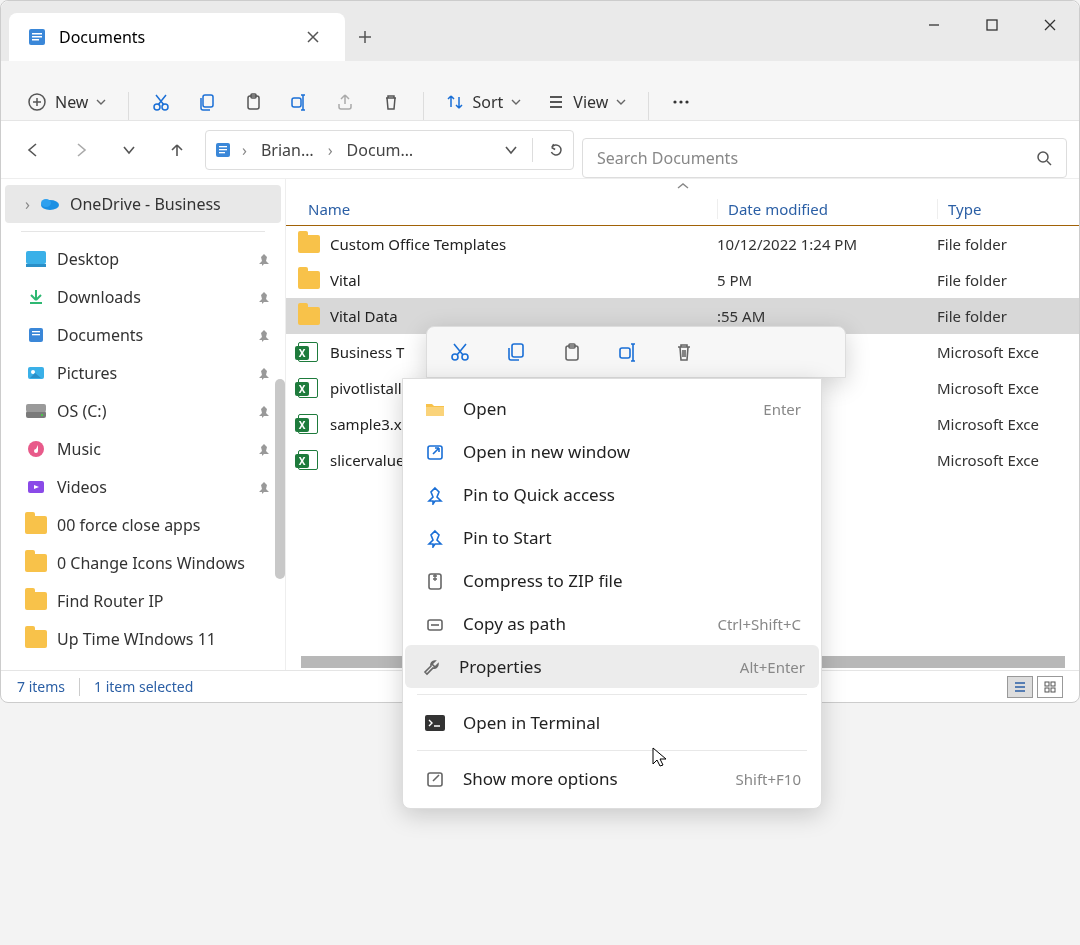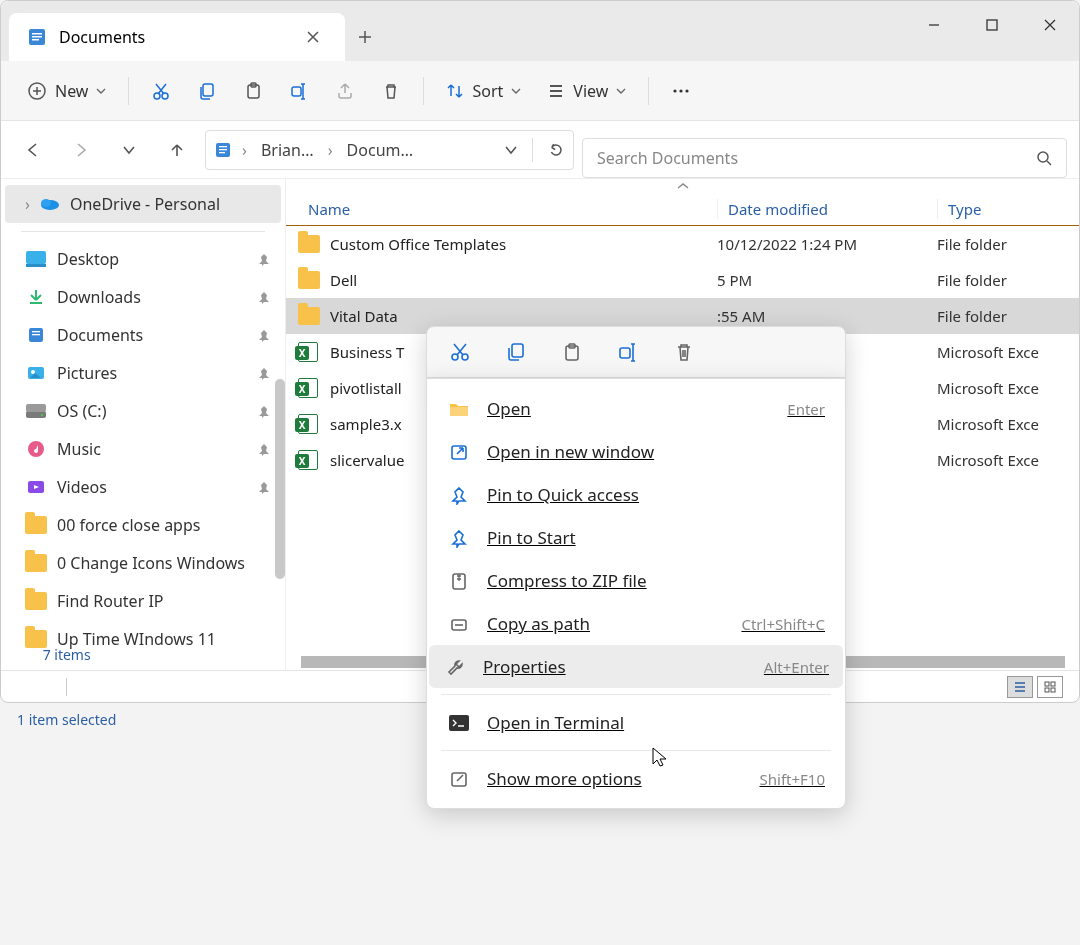--- a/index.html
+++ b/index.html
@@ -5,21 +5,21 @@
 * { margin:0; padding:0; box-sizing:border-box; font-family:"Segoe UI",system-ui,sans-serif; }
 body { background:#f3f3f3; width:1080px; height:945px; overflow:hidden; position:relative; }
 .window { background:#fff; width:1080px; height:703px; border-radius:8px; border:1px solid #ccc; display:flex; flex-direction:column; position:relative; }
 .titlebar { height:60px; background:#eaeaea; display:flex; align-items:flex-end; position:relative; border-radius:8px 8px 0 0; }
 .tab { background:#fff; border-radius:8px 8px 0 0; padding:12px 18px; display:flex; align-items:center; gap:12px; margin-left:8px; height:48px; width:336px; justify-content:space-between; }
 .tab-left { display:flex; align-items:center; gap:12px; }
 .tab-close { width:28px; height:28px; display:flex; align-items:center; justify-content:center; border-radius:4px; color:#555; }
 .newtab { width:40px; height:48px; display:flex; align-items:center; justify-content:center; color:#555; }
 .wc { position:absolute; right:0; top:0; display:flex; }
 .wc-btn { width:58px; height:48px; display:flex; align-items:center; justify-content:center; color:#333; }
-.toolbar { height:60px; background:#f6f6f6; border-bottom:1px solid #e5e5e5; display:flex; align-items:center; padding:0 16px; gap:6px; }
+.toolbar { height:60px; background:#f6f6f6; border-bottom:1px solid #e5e5e5; display:flex; align-items:flex-end; padding:0 16px; gap:6px; }
 .tbtn { height:36px; padding:0 10px; display:flex; align-items:center; gap:8px; border-radius:4px; color:#333; }
 .tbtn.icon-only { width:40px; padding:0; justify-content:center; }
 .tsep { width:1px; height:28px; background:#ddd; margin:0 6px; }
 .navbar { height:58px; display:flex; align-items:center; padding:0 12px; gap:8px; border-bottom:1px solid #eee; }
 .navbtn { width:40px; height:40px; display:flex; align-items:center; justify-content:center; border-radius:4px; color:#555; }
 .addr { flex:1; height:40px; border:1px solid #ddd; border-radius:4px; display:flex; align-items:center; padding:0 8px; gap:6px; color:#444; }
 .addr .seg { padding:2px 4px; }
 .search { width:485px; height:40px; border:1px solid #ddd; border-radius:4px; display:flex; align-items:center; padding:0 14px; color:#888; justify-content:space-between;margin-top:16px; }
 .body { flex:1; display:flex; overflow:hidden; position:relative; }
 .side { width:285px; border-right:1px solid #eee; overflow-y:auto; padding:6px 4px; position:relative; }
@@ -35,28 +35,28 @@
 .col-date { width:220px; }
 .col-type { width:130px; }
 .rows { flex:1; overflow:hidden; }
 .row { display:flex; align-items:center; padding:8px 12px; font-size:15px; color:#222; }
 .row.sel { background:#d8d8d8; }
 .row .icon { width:26px; display:flex; align-items:center; }
 .row .nm { flex:1; padding-left:6px; white-space:nowrap; overflow:hidden; text-overflow:ellipsis; }
 .row .dt { width:220px; color:#333; white-space:nowrap; }
 .row .tp { width:130px; color:#333; white-space:nowrap; overflow:hidden; }
 .status { height:32px; border-top:1px solid #e5e5e5; display:flex; align-items:center; padding:0 16px; gap:14px; font-size:14px; color:#2b5fa5; justify-content:space-between; }
-.status .left { display:flex; gap:14px; align-items:center;flex-direction:column; }
+.status .left { display:flex; gap:14px; align-items:center; }
 .status .ssep { width:1px; height:18px; background:#ccc; }
 .status .right { display:flex; gap:4px; }
 .vbtn { width:26px; height:22px; border:1px solid #999; display:flex; align-items:center; justify-content:center; color:#555; }
 .ctx-mini { position:absolute; left:425px; top:325px; width:420px; height:52px; background:#f7f7f7; border:1px solid #ddd; border-radius:8px 8px 0 0; display:flex; align-items:center; padding:0 20px; gap:30px; box-shadow:0 6px 24px rgba(0,0,0,0.18); z-index:20; }
 .ctx-mini .mi { color:#1a6fd6; width:26px; display:flex; justify-content:center; }
 .ctx-mini .mi.grey { color:#666; }
-.ctx { position:absolute; left:425px; top:377px; width:420px; background:#fff; border:1px solid #ddd; border-radius:0 0 8px 8px; box-shadow:0 6px 24px rgba(0,0,0,0.18); padding:8px 0; z-index:20;text-decoration:underline; }
+.ctx { position:absolute; left:401px; top:377px; width:420px; background:#fff; border:1px solid #ddd; border-radius:0 0 8px 8px; box-shadow:0 6px 24px rgba(0,0,0,0.18); padding:8px 0; z-index:20; }
 .ctx-item { display:flex; align-items:center; padding:10px 20px; gap:16px; font-size:17px; color:#222; position:relative; }
 .ctx-item.hover { background:#ececec; border-radius:6px; margin:0 2px; padding:10px 14px; }
 .ctx-item .ci { width:24px; color:#555; display:flex; justify-content:center; }
 .ctx-item .ci.blue { color:#1a6fd6; }
 .ctx-item .sc { margin-left:auto; color:#888; font-size:15px; }
 .ctx-sep { height:1px; background:#e8e8e8; margin:6px 14px; }
 .cursor { position:absolute; left:650px; top:745px; z-index:30; pointer-events:none; }
 svg { display:block; }
 .folder-icon { width:22px; height:18px; background:#f8c24a; border-radius:2px; position:relative; }
 .folder-icon::before { content:''; position:absolute; top:-4px; left:0; width:10px; height:6px; background:#f8c24a; border-radius:2px 2px 0 0; }
@@ -239,21 +239,21 @@
 
   <div class="body">
     <div class="side">
       <div class="side-item exp" style="background:#e8e8e8;">
         <span style="display:flex;align-items:center;gap:10px;">
           <span class="chev">›</span>
           <svg width="20" height="14">
               <ellipse cx="10" cy="8" rx="9" ry="5" fill="#1a8fe3"></ellipse>
               <ellipse cx="6" cy="6" rx="5" ry="4" fill="#2da0ef"></ellipse>
             </svg>
-          <span>OneDrive - Personal</span>
+          <span>OneDrive - Business</span>
         </span>
       </div>
       <div class="side-sep"></div>
       <div id="side-list">
           <div class="side-item">
             <span style="width:22px;display:flex;justify-content:center;">
               <svg width="20" height="16">
                 <rect width="20" height="13" rx="2" fill="#3ab0e8"></rect>
                 <rect y="13" width="20" height="3" fill="#2a8fc8"></rect>
               </svg>
@@ -406,21 +406,21 @@
               <div class="folder-icon"></div>
             </div>
             <div class="nm">Custom Office Templates</div>
             <div class="dt">10/12/2022 1:24 PM</div>
             <div class="tp">File folder</div>
           </div>
           <div class="row">
             <div class="icon">
               <div class="folder-icon"></div>
             </div>
-            <div class="nm">Dell</div>
+            <div class="nm">Vital</div>
             <div class="dt">5 PM</div>
             <div class="tp">File folder</div>
           </div>
           <div class="row sel">
             <div class="icon">
               <div class="folder-icon"></div>
             </div>
             <div class="nm">Vital Data</div>
             <div class="dt">:55 AM</div>
             <div class="tp">File folder</div>

